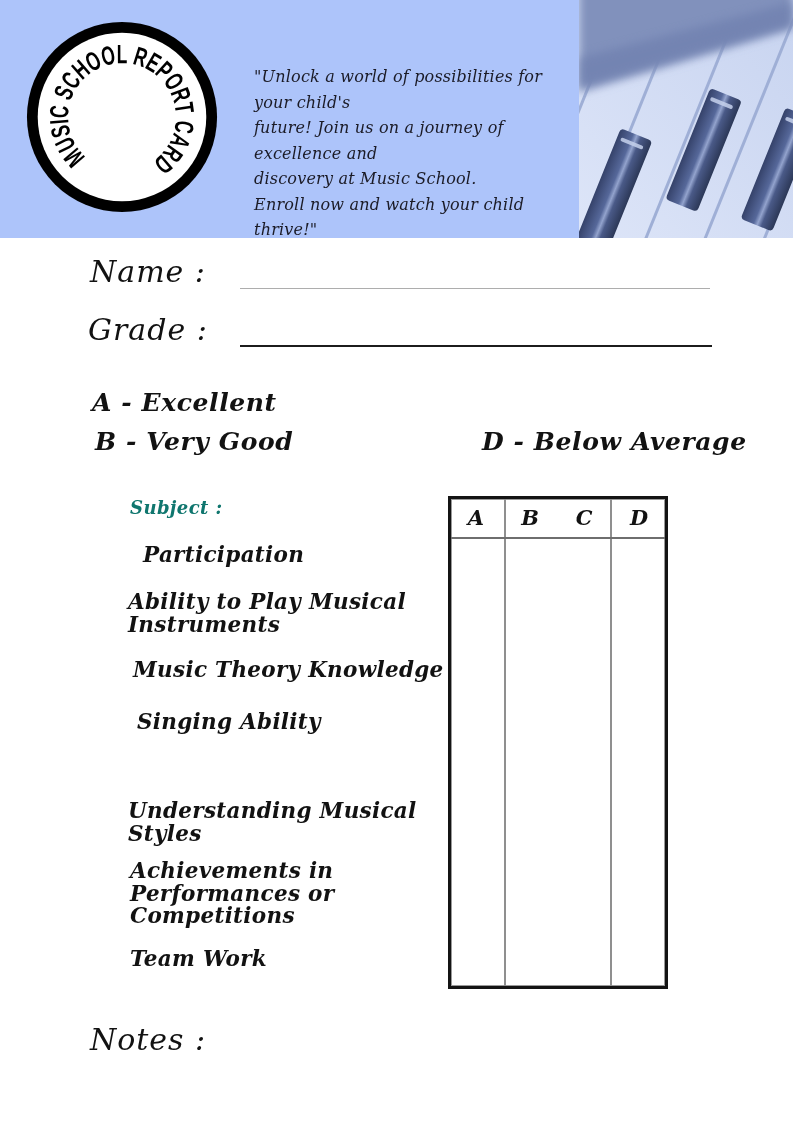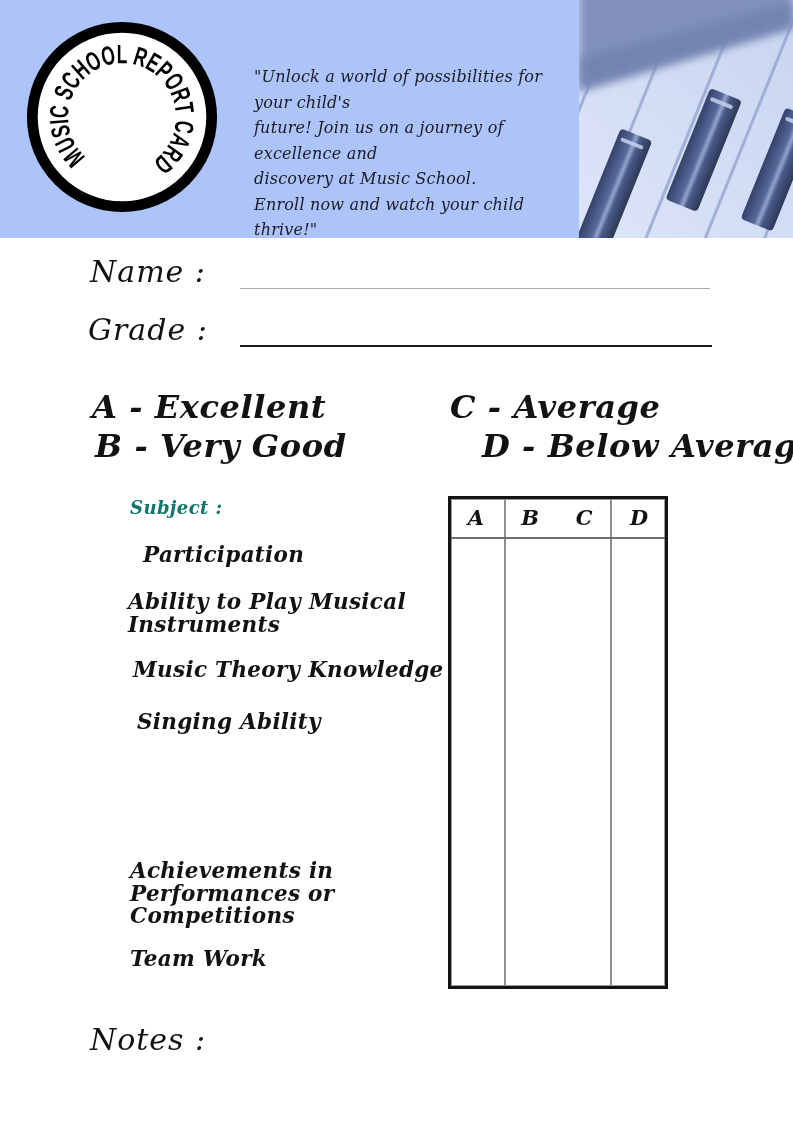--- a/index.html
+++ b/index.html
@@ -20,21 +20,21 @@
   .biglabel{
     position:absolute;font-weight:normal;font-style:italic;color:#121212;
     font-size:30px;letter-spacing:1px;white-space:nowrap;
   }
   .rule{position:absolute;}
   .rule-light{border-top:1px solid #adadad;}
   .rule-dark{border-top:2px solid #1c1c1c;}
   
   .legend-item{
     position:absolute;font-weight:bold;font-style:italic;color:#121212;
-    font-size:32px;letter-spacing:.6px;white-space:nowrap;
+    font-size:25px;letter-spacing:.6px;white-space:nowrap;
   }
   
   .subject-heading{
     position:absolute;font-weight:bold;font-style:italic;color:#0f766e;
     font-size:18px;letter-spacing:.4px;white-space:nowrap;
   }
   .subject{
     position:absolute;font-weight:bold;font-style:italic;color:#121212;
     font-size:21.5px;line-height:22.5px;letter-spacing:.3px;white-space:nowrap;
   }
@@ -123,37 +123,40 @@
   </div>
 
   <div class="biglabel" style="left:90px;top:254px;">Name :</div>
   <div class="rule rule-light" style="left:240px;top:288px;width:470px;"></div>
 
   <div class="biglabel" style="left:88px;top:312px;">Grade :</div>
   <div class="rule rule-dark" style="left:240px;top:345px;width:472px;"></div>
 
   <div class="legend-item" style="left:92px;top:388px;">A - Excellent</div>
   <div class="legend-item" style="left:95px;top:427px;">B - Very Good</div>
-  <div class="legend-item" style="left:450px;top:388px;">C - Average</div>
   <div class="legend-item" style="left:450px;top:427px;margin-left:32px;">D - Below Average</div>
 
   <div class="subject-heading" style="left:130px;top:497px;">Subject :</div>
 
   <div class="subject" style="left:143px;top:544px;">
     <div>Participation</div>
   </div>
   <div class="subject" style="left:128px;top:591px;">
     <div>Ability to Play Musical</div>
     <div>Instruments</div>
   </div>
   <div class="subject" style="left:133px;top:659px;">
     <div>Music Theory Knowledge</div>
   </div>
   <div class="subject" style="left:137px;top:711px;">
     <div>Singing Ability</div>
+  </div>
+  <div class="subject" style="left:128px;top:800px;">
+    <div>Understanding Musical</div>
+    <div>Styles</div>
   </div>
   <div class="subject" style="left:130px;top:860px;">
     <div>Achievements in</div>
     <div>Performances or</div>
     <div>Competitions</div>
   </div>
   <div class="subject" style="left:130px;top:948px;">
     <div>Team Work</div>
   </div>
 

